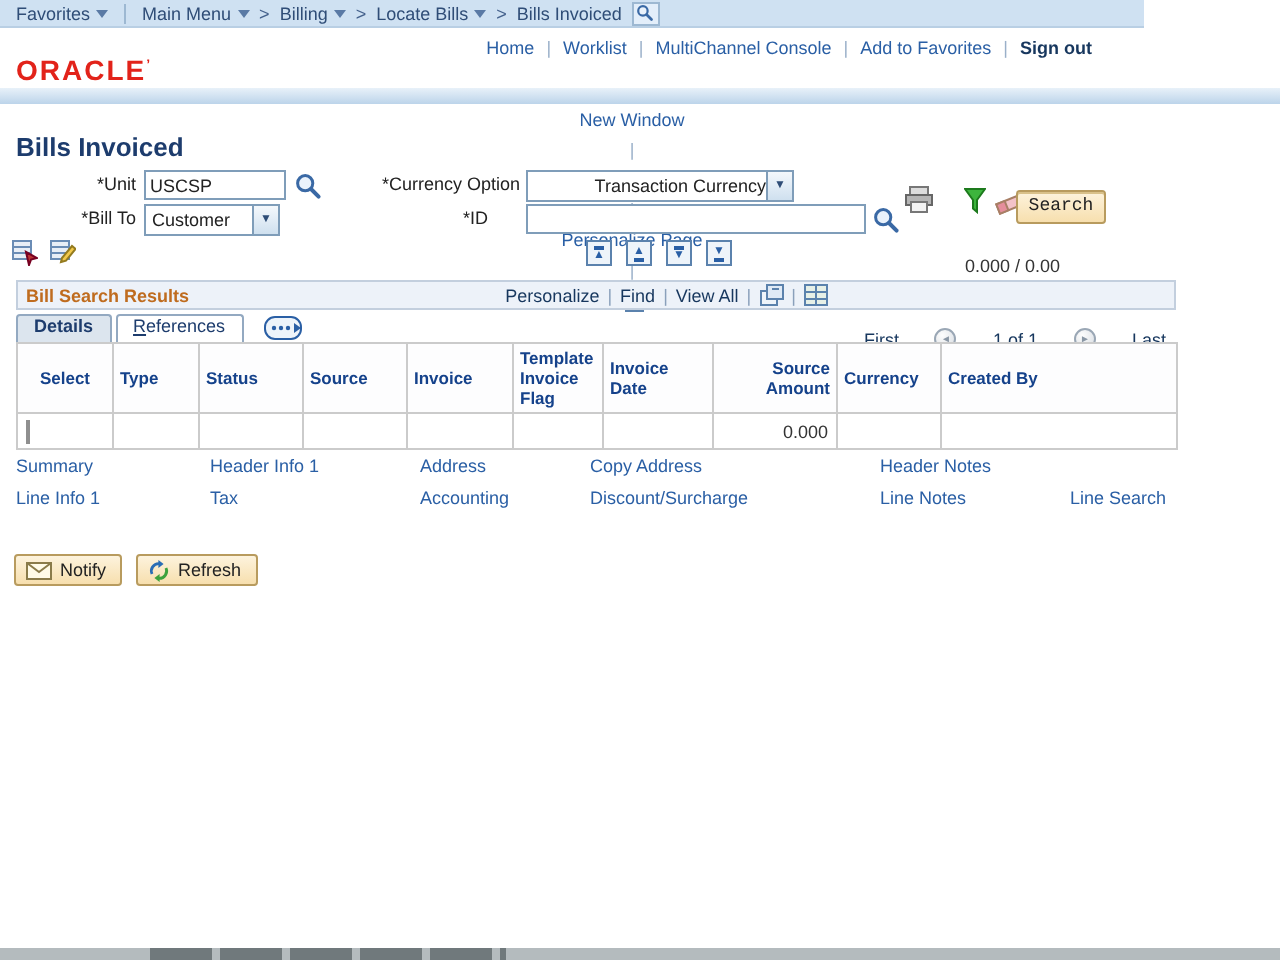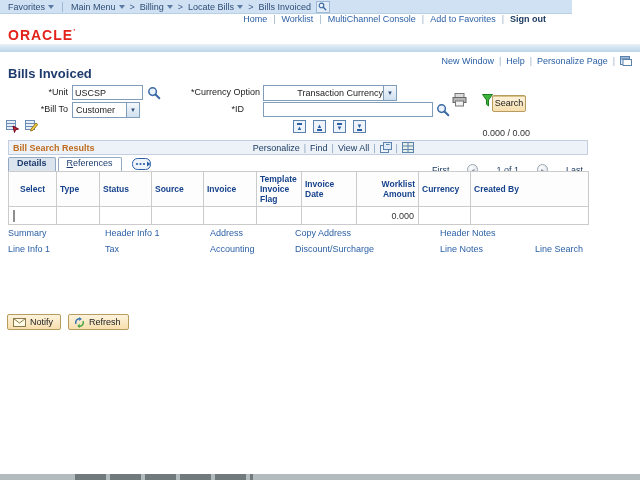--- a/index.html
+++ b/index.html
@@ -14,54 +14,54 @@
   .crumb { display:flex; align-items:center; gap:3px; cursor:pointer; }
   .caret { width:0; height:0; border-left:3px solid transparent; border-right:3px solid transparent;
            border-top:4px solid #5a7aa5; display:inline-block; }
   .vdiv { width:1px; height:10px; background:#9db8d2; margin:0 3px; }
   .csep { color:#44618c; }
   .crumb-search { width:14px; height:12px; background:#e3eefa; border:1px solid #9db8d2;
                   display:flex; align-items:center; justify-content:center; cursor:pointer; }
 
   
   .topnav { position:absolute; left:0; top:14px; width:556px; height:15px; background:#fff;
-            display:flex; align-items:flex-start; justify-content:flex-end; gap:6px; padding-right:10px; }
+            display:flex; align-items:flex-end; justify-content:flex-end; gap:6px; padding-right:10px; }
   .topnav a { color:#2a5fa5; text-decoration:none; cursor:pointer; }
   .topnav .nsep { color:#9ab0c9; }
   .signout { color:#17375e; font-weight:bold; cursor:pointer; }
 
   .brand { position:absolute; left:8px; top:27px; color:#e2231a; font-weight:bold;
            font-size:14px; letter-spacing:1px; }
   .brand sup { font-size:7px; }
   .blueband { position:absolute; left:0; top:44px; width:640px; height:8px;
               background:linear-gradient(#e8f1f9,#bcd4ea); }
 
   .pagelinks { position:absolute; left:0; top:55px; width:632px; display:flex;
-               justify-content:flex-end; align-items:center; gap:5px; color:#2a5fa5; }
+               justify-content:flex-end; align-items:center; gap:5px; color:#2a5fa5;flex-direction:column; }
   .pagelinks .nsep { color:#9ab0c9; }
   .pagelinks span[data-interactable="true"] { cursor:pointer; }
 
   .pagetitle { position:absolute; left:8px; top:66px; font-size:13px; font-weight:bold; color:#1d3c6d; }
 
   
   .flabel { position:absolute; text-align:right; color:#222; }
   .tinput { position:absolute; height:15px; border:1px solid #7f9db9; background:#fff;
             font-family:inherit; font-size:9px; padding:0 2px; color:#222; }
   .lookup { position:absolute; width:14px; height:14px; cursor:pointer; }
   .selbox { position:absolute; height:16px; border:1px solid #7f9db9; background:#fff;
             display:flex; align-items:center; cursor:pointer; }
   .selbox .selval { flex:1; padding-left:3px; color:#222; }
   .selbox .selarrow { width:13px; height:14px; background:linear-gradient(#f4f8fc,#cfe0ef);
             border-left:1px solid #7f9db9; display:flex; align-items:center; justify-content:center;
             color:#2f4d77; font-size:6px; }
   .iconbtn { position:absolute; cursor:pointer; }
-  .searchbtn { position:absolute; left:492px; top:95px; width:34px; height:17px;
+  .searchbtn { position:absolute; left:508px; top:95px; width:45px; height:17px;
                background:linear-gradient(#fdf3dd,#f7dfae); border:1px solid #b89b5e;
                border-radius:2px; font-size:9px; color:#222; text-align:center; line-height:15px;
-               cursor:pointer; box-shadow:0 1px 0 #d9c18a inset; }
+               cursor:pointer; box-shadow:0 1px 0 #d9c18a inset;font-family:Liberation Mono, monospace; }
 
   
   .gridtools { position:absolute; left:0; top:119px; width:640px; height:16px; }
   .gt-left { position:absolute; left:6px; top:1px; display:flex; gap:6px; }
   .gt-center { position:absolute; left:293px; top:1px; display:flex; gap:7px; }
   .navbox { width:13px; height:13px; border:1px solid #5b82ad; background:#eef4fa;
             display:flex; align-items:center; justify-content:center; cursor:pointer;
             font-size:6px; color:#2a5fa5; line-height:1; }
   .navbox .bar-top { border-top:2px solid #2a5fa5; padding-top:0px; }
   .navbox .bar-bot { border-bottom:2px solid #2a5fa5; }
@@ -105,21 +105,21 @@
 
   
   .linkgrid { position:absolute; left:8px; top:228px; width:610px; display:grid;
               grid-template-columns:97px 105px 85px 145px 95px 83px; row-gap:6px; }
   .linkgrid span { color:#2a5fa5; cursor:pointer; }
 
   
   .footbtns { position:absolute; left:7px; top:277px; display:flex; gap:7px; }
   .tanbtn { height:16px; padding:0 7px 0 5px; background:linear-gradient(#fdf3dd,#f7dfae);
             border:1px solid #b89b5e; border-radius:2px; display:flex; align-items:center; gap:4px;
-            color:#222; cursor:pointer;margin-top:37px; }
+            color:#222; cursor:pointer; }
 
   
   .bstrip { position:absolute; left:0; top:474px; width:640px; height:6px; background:#b4bbbe; }
   .bstrip .dashes { position:absolute; left:75px; top:0; width:178px; height:6px;
      background:repeating-linear-gradient(90deg,#70797c 0 31px,#b4bbbe 31px 35px); }
   svg { display:block; }
 </style>
 </head>
 <body>
 
@@ -338,21 +338,21 @@
     </colgroup>
     <thead>
       <tr data-interactable="false">
         <th data-interactable="true" style="text-align:center">Select</th>
         <th data-interactable="true">Type</th>
         <th data-interactable="true">Status</th>
         <th data-interactable="true">Source</th>
         <th data-interactable="true">Invoice</th>
         <th data-interactable="true">Template Invoice Flag</th>
         <th data-interactable="true">Invoice Date</th>
-        <th class="num" data-interactable="true">Worklist Amount</th>
+        <th class="num" data-interactable="true">Source Amount</th>
         <th data-interactable="true">Currency</th>
         <th data-interactable="true">Created By</th>
       </tr>
     </thead>
     <tbody>
       <tr data-interactable="false">
         <td data-interactable="false"><span class="cb" data-interactable="true"></span></td>
         <td data-interactable="false"></td>
         <td data-interactable="false"></td>
         <td data-interactable="false"></td>

